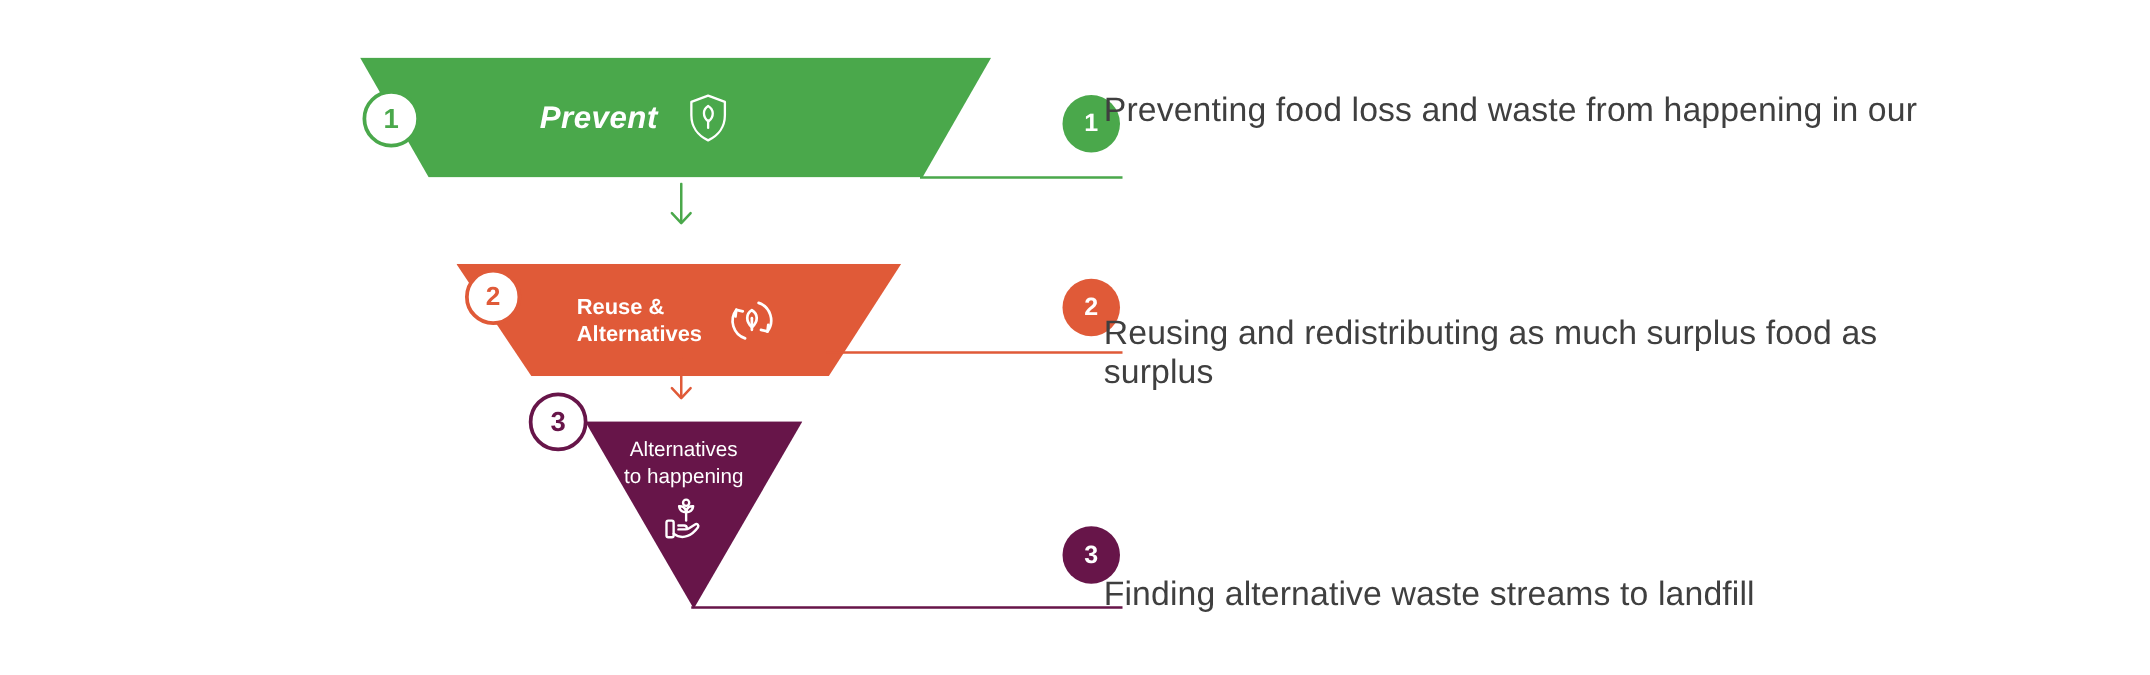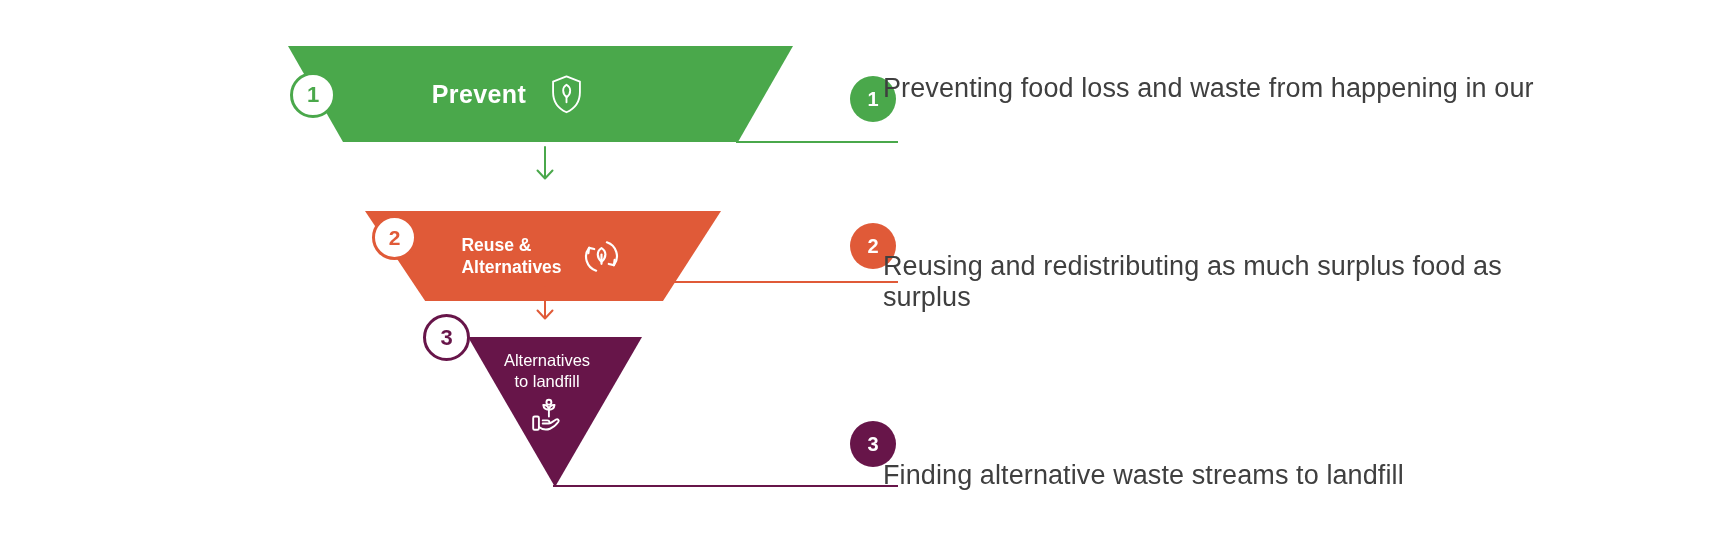--- a/index.html
+++ b/index.html
@@ -7,20 +7,21 @@
     position:relative;width:1720px;height:540px;background:#ffffff;overflow:hidden;
     font-family:"Liberation Sans",sans-serif;
   }
   .abs{position:absolute;}
 
   
   .shape{display:flex;align-items:center;justify-content:center;color:#fff;}
   .shape1{
     left:288px;top:46px;width:505px;height:96px;background:var(--step1);
     clip-path:polygon(0% 0%,100% 0%,89.1% 100%,10.9% 100%);
+    font-style:italic;
   }
   .shape2{
     left:365px;top:211px;width:356px;height:90px;background:var(--step2);
     clip-path:polygon(0% 0%,100% 0%,83.7% 100%,16.9% 100%);
   }
   .shape3{
     left:468px;top:337px;width:174px;height:150px;background:var(--step3);
     clip-path:polygon(0% 0%,100% 0%,50% 100%);
     flex-direction:column;justify-content:flex-start;padding-top:13px;box-sizing:border-box;
   }
@@ -117,21 +118,21 @@
 
   <svg class="abs down-arrow" style="left:534px;top:286px;" viewBox="0 0 22 40" fill="none" stroke="#E05A38" stroke-width="2" stroke-linecap="round" stroke-linejoin="round">
     <path d="M11 1 V31"></path>
       <path d="M3.5 24.5 L11 32.5 L18.5 24.5"></path>
   </svg>
 
   <div class="abs shape shape3">
     <div class="shape3-inner">
       <div class="label3">
         <div>Alternatives</div>
-        <div>to landfill</div>
+        <div>to happening</div>
       </div>
       <svg class="icon-svg" style="margin-top:4px;" width="42" height="40" viewBox="0 0 44 42" fill="none" stroke="#ffffff" stroke-width="2" stroke-linecap="round" stroke-linejoin="round">
         <circle cx="24" cy="6.5" r="2.6"></circle>
         <path d="M24 12 V21.5"></path>
         <path d="M24 14.5 C20.6 14.5 18.4 12.6 18.1 9.4 C21.4 9.2 23.6 11 24 14.5 Z"></path>
         <path d="M24 14.5 C27.4 14.5 29.6 12.6 29.9 9.4 C26.6 9.2 24.4 11 24 14.5 Z"></path>
         <rect x="7.5" y="21.5" width="6" height="14" rx="1.5"></rect>
         <path d="M13.5 32.5 C17 35.3 21.2 35.9 25.2 34.4 C28.7 33 31.7 30.3 34 27.1 C35 25.5 33.2 23.6 31.5 24.7 L26.5 28 C25.6 28.6 24.5 28.9 23.4 28.9 H17.5"></path>
         <path d="M17.5 25.6 H22.3 C23.6 25.6 24.6 26.6 24.6 27.9"></path>
       </svg>

